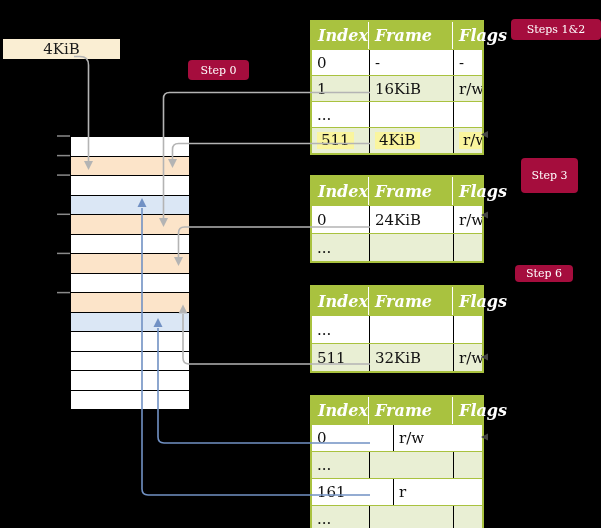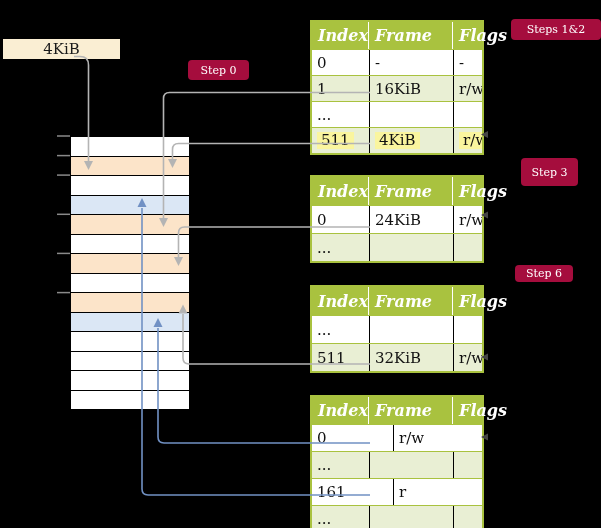--- a/index.html
+++ b/index.html
@@ -52,21 +52,21 @@
 </style>
 </head>
 <body style="--badge-red: #a50d3d; --table-header-green: #a9c23f; --table-row-green: #e9efd4; --highlight-yellow: #faf59e; --frame-peach: #fce4c9; --frame-blue: #dbe7f5; --box-cream: #faeed3; --arrow-gray: #b4b4b4; --arrow-blue: #7191c4;">
 
 <div class="size-box">
   <span>4KiB</span>
 </div>
 
 <div class="badge" style="left:188px;top:41px;width:61px;height:20px;margin-top:19px;">Step 0</div>
 <div class="badge" style="left:511px;top:19px;width:90px;height:21px;">Steps 1&amp;2</div>
-<div class="badge" style="left:521px;top:158px;width:57px;height:28px;">Step 3</div>
+<div class="badge" style="left:521px;top:158px;width:57px;height:35px;">Step 3</div>
 <div class="badge" style="left:515px;top:265px;width:58px;height:17px;">Step 6</div>
 
 <div class="strip">
     <div class="strip-row plain"></div>
     <div class="strip-row pagetable"></div>
     <div class="strip-row plain"></div>
     <div class="strip-row mapped"></div>
     <div class="strip-row pagetable"></div>
     <div class="strip-row plain"></div>
     <div class="strip-row pagetable"></div>

